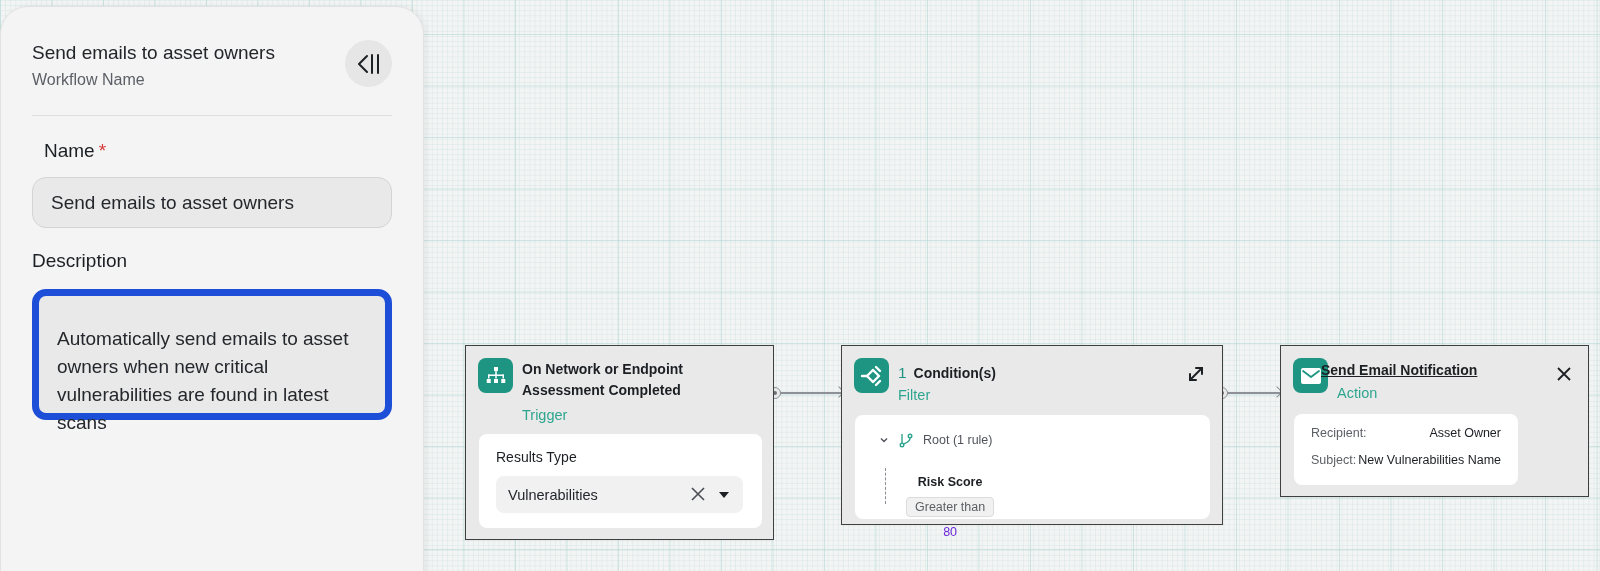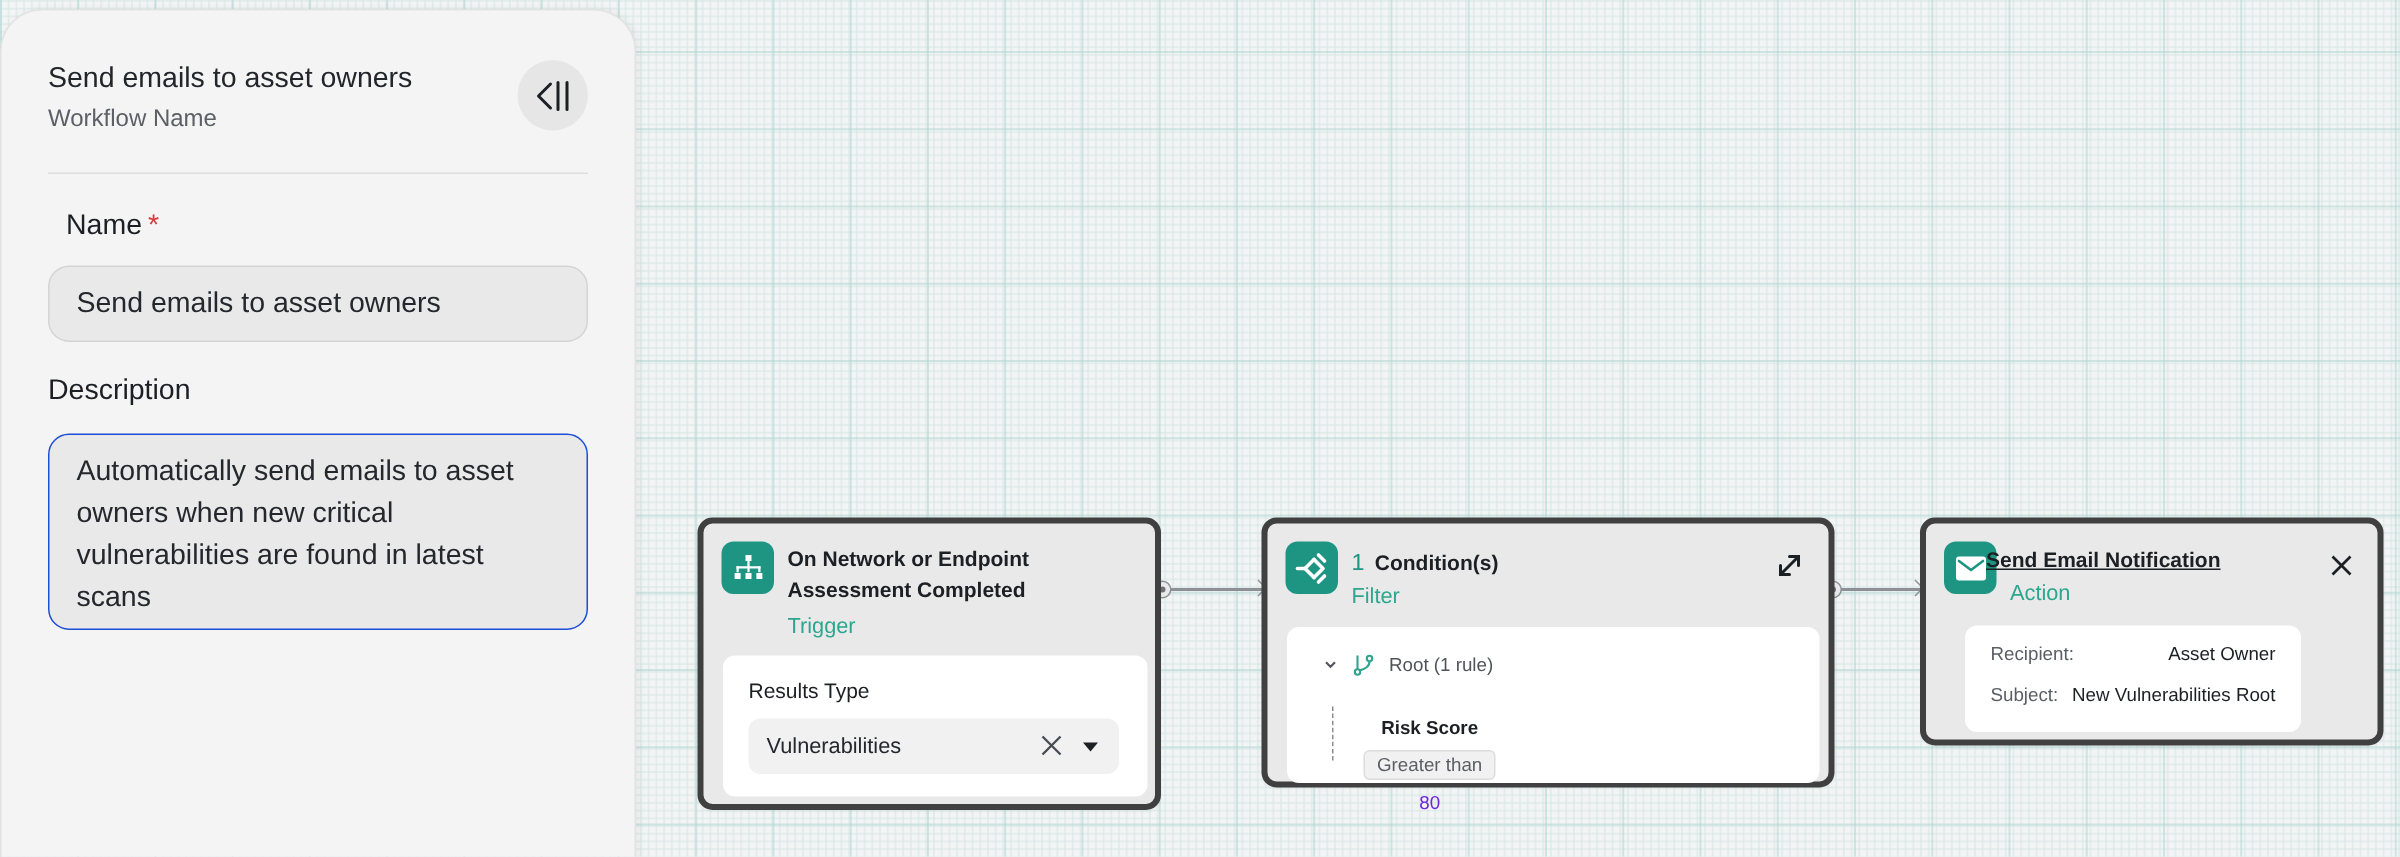--- a/index.html
+++ b/index.html
@@ -39,31 +39,31 @@
   .field-label { position: absolute; left: 31px; font-size: 19px; font-weight: 500; color: #1c1f23; }
   .field-label .req { color: #d83a3a; margin-left: 4px; }
   .field-input {
     position: absolute; left: 31px; width: 360px;
     background: #e9e9e9; border: 1px solid #d4d4d4; border-radius: 14px;
     font-size: 19px; color: #24272c; padding: 0 18px;
     display: flex; align-items: center;
   }
   .field-textarea {
     position: absolute; left: 31px; width: 360px;
-    background: #e9e9e9; border: 1px solid #1d4ed8; border-radius: 14px;
-    font-size: 19px; color: #24272c; padding: 11px 18px;
+    background: #e9e9e9; border: 7px solid #1d4ed8; border-radius: 14px;
+    font-size: 19px; color: #24272c; padding: 29px 18px;
     line-height: 28px;
   }
 
   
   .node {
     position: absolute;
     background: #e9e9e9;
-    border: 4px solid #404040;
-    border-radius: 10px;
+    border: 1px solid #404040;
+    border-radius: 0;
     box-shadow: 0 1px 2px rgba(0,0,0,0.04);
   }
   .node-icon {
     position: absolute; left: 12px; top: 12px;
     width: 35px; height: 35px; border-radius: 8px;
     background: #1d9582;
     display: flex; align-items: center; justify-content: center;
   }
   .node-title { position: absolute; font-size: 14px; font-weight: 700; color: #1c1f23; line-height: 21px; }
   .node-type { position: absolute; font-size: 14.5px; color: #2ea68f; }
@@ -99,21 +99,21 @@
   .rule-row { position: absolute; left: 51px; top: 60px; display: flex; align-items: center; gap: 8px; font-size: 12.5px; flex-direction: column; }
   .rule-field { font-weight: 700; color: #1c1f23; }
   .rule-op { background: #f1f1f1; border: 1px solid #dcdcdc; border-radius: 4px; padding: 2px 8px; color: #5b5f65; }
   .rule-val { color: #6d28d9; }
 
   
   .action { left: 1280px; top: 345px; width: 309px; height: 152px; }
   .action .node-title { left: 40px; top: 14px; text-decoration: underline; }
   .action .node-type { left: 56px; top: 39px; }
   .close-btn { position: absolute; right: 16px; top: 20px; width: 16px; height: 16px; cursor: pointer; }
-  .action .node-card { left: 26px; top: 68px; width: 224px; height: 71px; }
+  .action .node-card { left: 13px; top: 68px; width: 224px; height: 71px; }
   .kv { position: absolute; left: 17px; right: 17px; display: flex; justify-content: space-between; font-size: 12.5px; }
   .kv .k { color: #5b5f65; }
   .kv .v { color: #1c1f23; text-align: right; }
 
   
   .connector { position: absolute; height: 2px; background: #8d9197; }
   .connector .dot {
     position: absolute; left: -6px; top: -5px; width: 12px; height: 12px; border-radius: 50%;
     background: #e9e9e9; border: 1.5px solid #8d9197;
   }
@@ -241,16 +241,16 @@
   <svg class="close-btn" viewBox="0 0 16 16">
     <path d="M2 2 L14 14 M14 2 L2 14" stroke="#1c1f23" stroke-width="1.8" fill="none"></path>
   </svg>
   <div class="node-card">
     <div class="kv" style="top:12px;">
       <span class="k">Recipient:</span>
       <span class="v">Asset Owner</span>
     </div>
     <div class="kv" style="top:39px;">
       <span class="k">Subject:</span>
-      <span class="v">New Vulnerabilities Root</span>
+      <span class="v">New Vulnerabilities Name</span>
     </div>
   </div>
 </div>
 
 </body></html>

